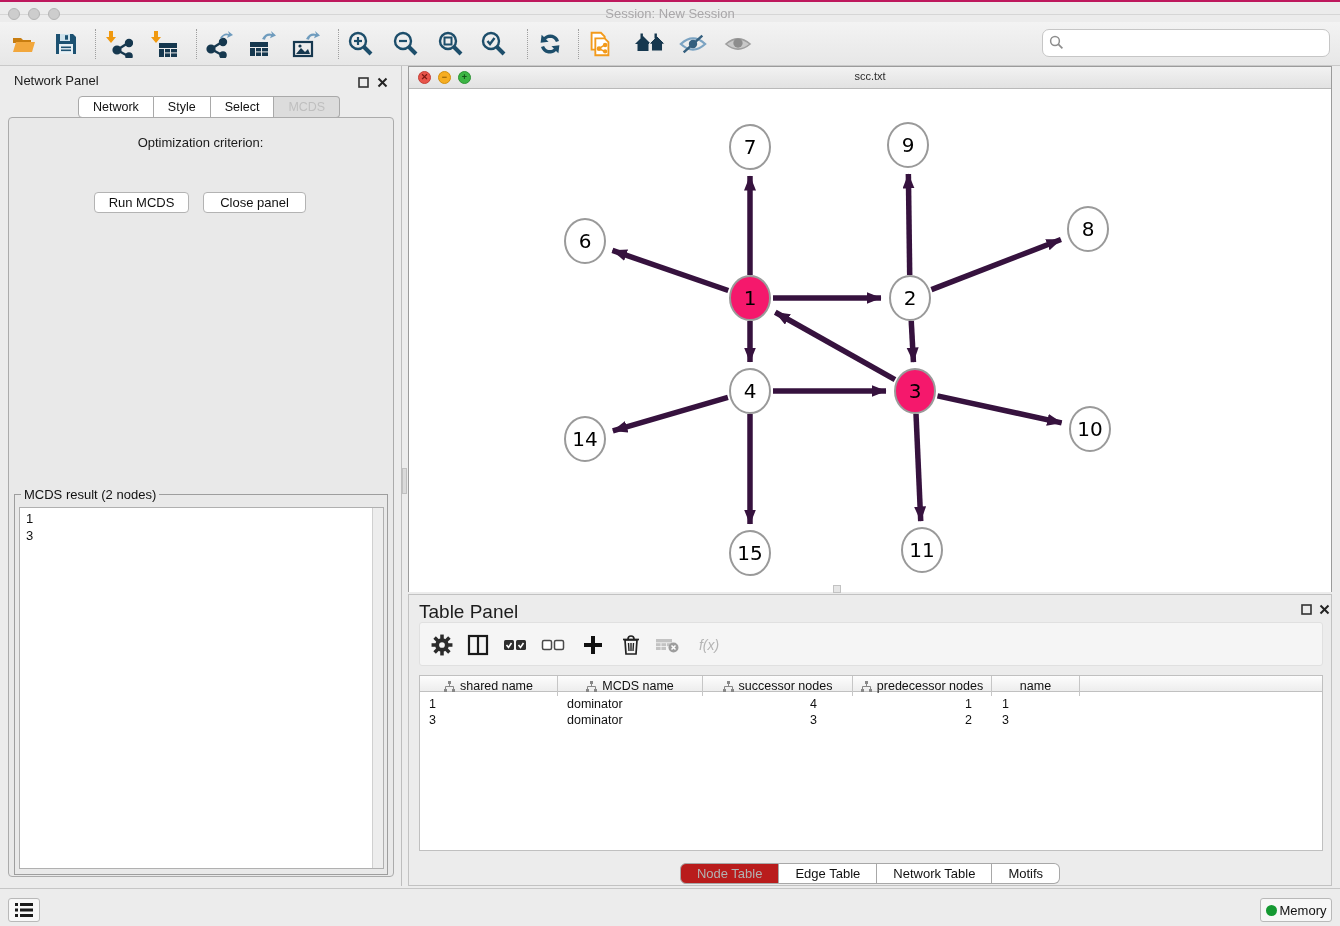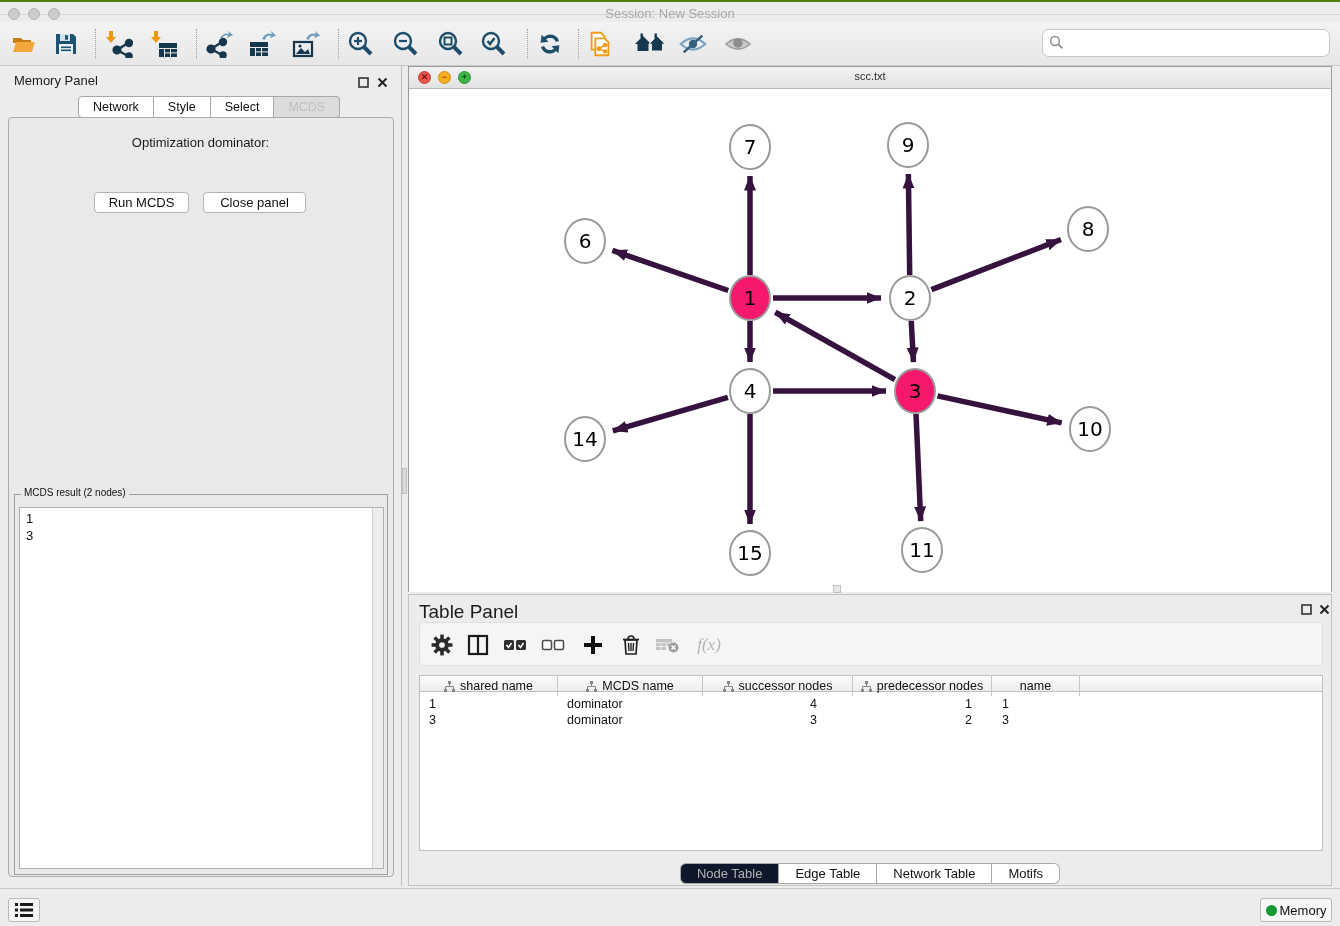--- a/index.html
+++ b/index.html
@@ -6,21 +6,21 @@
   html,body { width:1340px; height:926px; }
   body {
     font-family:"Liberation Sans", sans-serif;
     background:#ececec; position:relative; overflow:hidden;
     -webkit-font-smoothing:antialiased;
   }
   .abs { position:absolute; }
 
   
   #os-titlebar { left:0; top:0; width:1340px; height:15px;
-    background:#ececec; border-top:2px solid #4d7c0f; border-bottom:1px solid #d6d6d6; }
+    background:#ececec; border-top:2px solid #be185d; border-bottom:1px solid #d6d6d6; }
   .os-light { width:12px; height:12px; border-radius:50%; background:#cdcdcd; border:1px solid #b5b5b5; display:inline-block; }
   #os-lights { left:8px; top:6px; display:flex; gap:8px; }
   #os-title { left:0; top:4px; width:100%; text-align:center; color:#a9a7a9; font-size:13px; }
 
   
   #toolbar { left:0; top:22px; width:1340px; height:44px;
     background:linear-gradient(#f3f3f3,#e7e7e7); border-bottom:1px solid #c9c9c9; }
   .tb-btn { position:absolute; top:8px; width:28px; height:28px; display:flex; align-items:center; justify-content:center; }
   .tb-sep { position:absolute; top:7px; width:0; height:30px; border-left:1px dotted #9f9f9f; }
   #search-wrap { left:1042px; top:7px; width:288px; height:28px; }
@@ -47,21 +47,21 @@
     padding-left:10px; color:#111; }
   #criterion-stepper { position:absolute; right:6px; top:3px; display:flex; flex-direction:column; gap:2px; }
   #criterion-stepper i { display:block; width:0; height:0; border-left:4px solid transparent; border-right:4px solid transparent; }
   #criterion-stepper .up { border-bottom:5px solid #555; }
   #criterion-stepper .dn { border-top:5px solid #555; }
   .cp-btn { position:absolute; top:126px; height:21px; background:#fff; border:1px solid #b3b3b3;
     border-radius:4px; font-size:13px; color:#111; display:flex; align-items:center; justify-content:center; }
   #run-btn { left:94px; width:95px; }
   #closepanel-btn { left:203px; width:103px; }
   #result-fieldset { left:14px; top:428px; width:374px; height:381px; border:1px solid #9e9e9e; }
-  #result-legend { position:absolute; left:6px; top:-8px; background:#e9e9e9; padding:0 3px; font-size:10px; color:#111; }
+  #result-legend { position:absolute; left:6px; top:-8px; background:#e9e9e9; padding:0 3px; font-size:13px; color:#111; }
   #result-box { position:absolute; left:4px; top:12px; width:365px; height:362px; background:#fff; border:1px solid #b0b0b0; }
   #result-lines { position:absolute; left:6px; top:2px; font-size:13px; line-height:17px; color:#111; white-space:pre; }
   #result-scroll { position:absolute; right:0; top:0; width:11px; height:100%; background:#ededed; border-left:1px solid #d0d0d0; }
 
   
   #network-window { left:408px; top:66px; width:924px; height:526px; background:#fff; border:1px solid #9b9b9b; }
   #nw-titlebar { left:0; top:0; width:100%; height:22px; background:linear-gradient(#f2f2f2,#e2e2e2); border-bottom:1px solid #b9b9b9; }
   #nw-lights { position:absolute; left:9px; top:4px; display:flex; gap:7px; }
   .light { width:13px; height:13px; border-radius:50%; display:flex; align-items:center; justify-content:center;
     font-size:9px; font-weight:bold; line-height:1; }
@@ -73,41 +73,41 @@
   #graph-svg text { font-family:"DejaVu Sans", sans-serif; font-size:20px; fill:#000; }
   #nw-grip { left:833px; top:585px; width:8px; height:8px; background:#e6e6e6; border:1px solid #c2c2c2; }
   #cp-grip { left:402px; top:468px; width:5px; height:26px; background:#dadada; border:1px solid #c0c0c0; }
 
   
   #table-panel { left:408px; top:594px; width:924px; height:292px; background:#ececec; border:1px solid #c2c2c2; }
   #tp-title { left:10px; top:6px; font-size:19px; color:#1c1c1c; }
   #tp-toolbar { left:10px; top:27px; width:904px; height:44px; background:#f5f5f5;
     border:1px solid #e0e0e0; border-radius:3px; }
   .tp-icon { position:absolute; top:9px; width:26px; height:26px; display:flex; align-items:center; justify-content:center; }
-  #fx-label { font-family:Liberation Serif, serif; font-style:italic; font-size:17px; color:#b5b5b5; }
+  #fx-label { font-family:Liberation Sans, sans-serif; font-style:italic; font-size:14px; color:#b5b5b5; }
   #tp-table { left:10px; top:80px; width:904px; height:176px; background:#fff; border:1px solid #c0c0c0; }
   #tp-header { position:absolute; left:0; top:0; width:100%; height:16px;
     background:linear-gradient(#fdfdfd,#ededed); border-bottom:1px solid #c0c0c0; display:flex; }
   .th { height:20px; border-right:1px solid #c6c6c6; display:flex; align-items:center; justify-content:center;
     gap:5px; font-size:12.5px; color:#111; }
   .th svg { flex:0 0 auto; }
   .c0 { width:138px; } .c1 { width:145px; } .c2 { width:150px; } .c3 { width:139px; } .c4 { width:88px; }
   #tp-rows { position:absolute; left:0; top:20px; width:100%; }
   .t-row { display:flex; height:16px; font-size:12.5px; color:#111; }
   .t-row span { display:block; height:16px; line-height:16px; }
   .t-row .c0, .t-row .c1 { padding-left:9px; }
   .t-row .c2 { text-align:right; padding-right:36px; }
   .t-row .c3 { text-align:right; padding-right:20px; }
   .t-row .c4 { padding-left:10px; }
   #tp-tabs { left:0; top:268px; width:100%; display:flex; justify-content:center; }
   .tp-tab { height:21px; padding:0 16px; font-size:13px; background:#fff; border:1px solid #a8a8a8;
     border-left:none; display:flex; align-items:center; color:#111; }
   .tp-tab:first-child { border-left:1px solid #a8a8a8; border-radius:6px 0 0 6px; }
   .tp-tab:last-child { border-radius:0 6px 6px 0; }
-  .tp-tab.selected { background:#0f172a; color:#b2b2b2; }
+  .tp-tab.selected { background:#b91c1c; color:#b2b2b2; }
 
   
   #status-bar { left:0; top:888px; width:1340px; height:38px; background:#ececec; border-top:1px solid #c6c6c6; }
   #list-btn { left:8px; top:9px; width:32px; height:24px; background:#f7f7f7; border:1px solid #b9b9b9;
     border-radius:3px; display:flex; align-items:center; justify-content:center; }
   #memory-btn { left:1260px; top:9px; width:72px; height:24px; background:#f7f7f7; border:1px solid #b9b9b9;
     border-radius:3px; display:flex; align-items:center; justify-content:center; gap:3px; font-size:13px; color:#111; }
   #memory-dot { width:11px; height:11px; border-radius:50%; background:#159932; }
 </style>
 </head>
@@ -276,40 +276,40 @@
       <svg width="15" height="15" viewBox="0 0 15 15">
           <circle cx="6" cy="6" r="4.4" fill="none" stroke="#8d8d8d" stroke-width="1.5"></circle>
           <line x1="9.2" y1="9.2" x2="13.4" y2="13.4" stroke="#8d8d8d" stroke-width="1.7"></line>
         </svg>
     </span>
     <input id="search-input" value="" placeholder="" style="">
   </div>
 </div>
 
 <div class="abs" id="control-panel">
-  <span class="abs" id="cp-title">Memory Panel</span>
+  <span class="abs" id="cp-title">Network Panel</span>
   <span class="win-ctl" style="left:358px">
     <svg width="11" height="11" viewBox="0 0 11 11">
         <rect x="1" y="1" width="9" height="9" fill="none" stroke="#333" stroke-width="1.6"></rect>
       </svg>
   </span>
   <span class="win-ctl" style="left:377px">
     <svg width="11" height="11" viewBox="0 0 11 11">
         <line x1="1.5" y1="1.5" x2="9.5" y2="9.5" stroke="#222" stroke-width="2"></line>
         <line x1="9.5" y1="1.5" x2="1.5" y2="9.5" stroke="#222" stroke-width="2"></line>
       </svg>
   </span>
   <div class="abs" id="cp-tabs">
     <span class="tab">Network</span>
     <span class="tab">Style</span>
     <span class="tab">Select</span>
     <span class="tab selected">MCDS</span>
   </div>
   <div class="abs" id="cp-body"></div>
-  <div class="abs" id="opt-label">Optimization dominator:</div>
+  <div class="abs" id="opt-label">Optimization criterion:</div>
   <button class="cp-btn" id="run-btn">Run MCDS</button>
   <button class="cp-btn" id="closepanel-btn">Close panel</button>
   <div class="abs" id="result-fieldset">
     <span id="result-legend">MCDS result (2 nodes)</span>
     <div id="result-box">
       <div id="result-lines">1
 3</div>
       <div id="result-scroll"></div>
     </div>
   </div>

